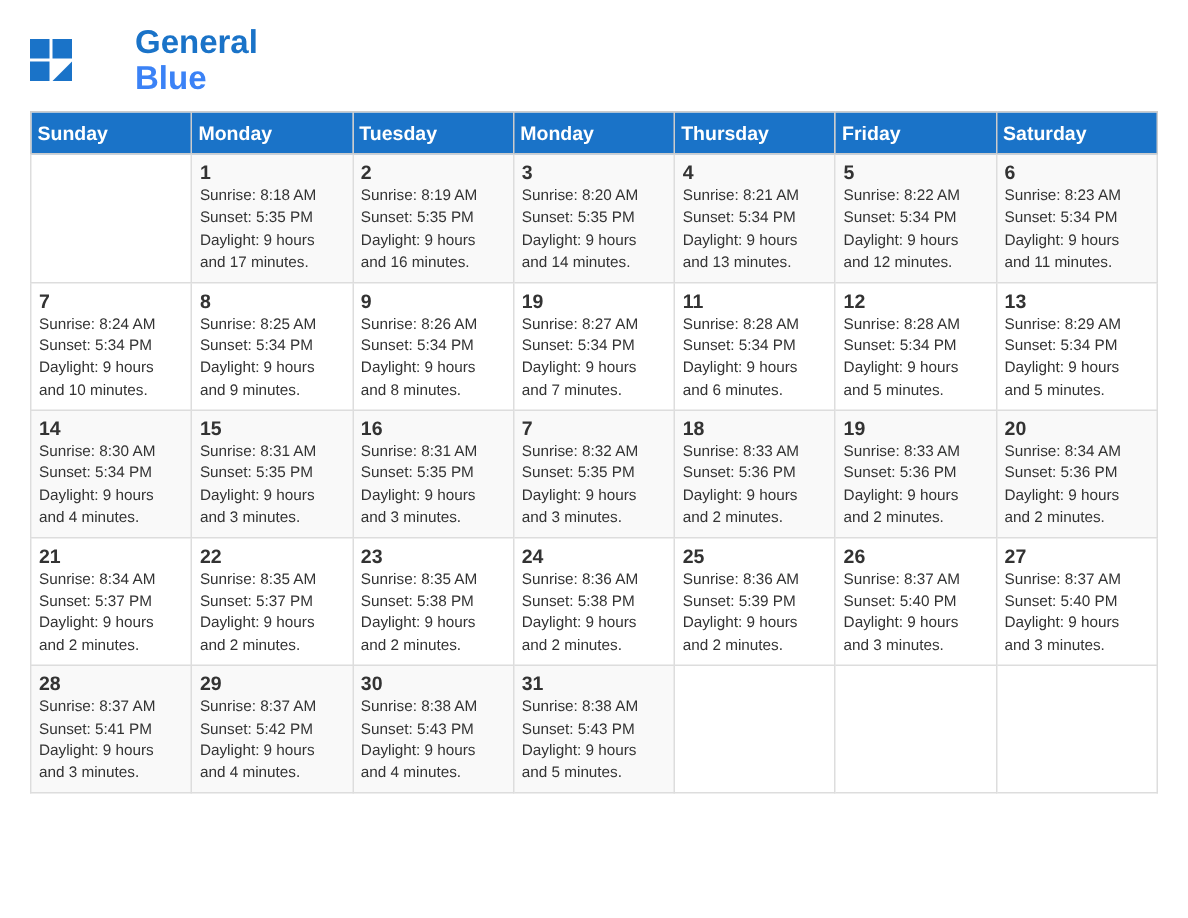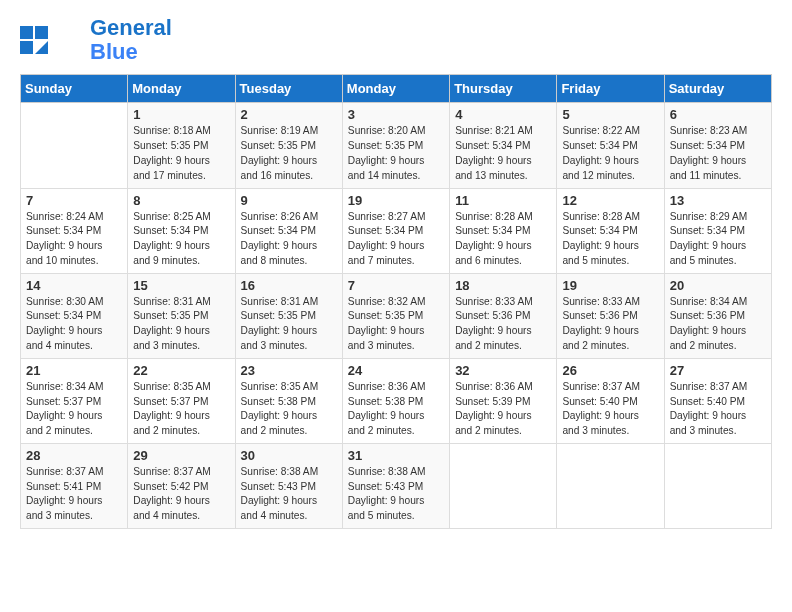--- a/index.html
+++ b/index.html
@@ -228,21 +228,21 @@
           </td>
           <td>
             <span class="day-num">23</span>
             <div class="cell-text">Sunrise: 8:35 AM<br>Sunset: 5:38 PM<br>Daylight: 9 hours<br>and 2 minutes.</div>
           </td>
           <td>
             <span class="day-num">24</span>
             <div class="cell-text">Sunrise: 8:36 AM<br>Sunset: 5:38 PM<br>Daylight: 9 hours<br>and 2 minutes.</div>
           </td>
           <td>
-            <span class="day-num">32</span>
+            <span class="day-num">25</span>
             <div class="cell-text">Sunrise: 8:36 AM<br>Sunset: 5:39 PM<br>Daylight: 9 hours<br>and 2 minutes.</div>
           </td>
           <td>
             <span class="day-num">26</span>
             <div class="cell-text">Sunrise: 8:37 AM<br>Sunset: 5:40 PM<br>Daylight: 9 hours<br>and 3 minutes.</div>
           </td>
           <td>
             <span class="day-num">27</span>
             <div class="cell-text">Sunrise: 8:37 AM<br>Sunset: 5:40 PM<br>Daylight: 9 hours<br>and 3 minutes.</div>
           </td>

